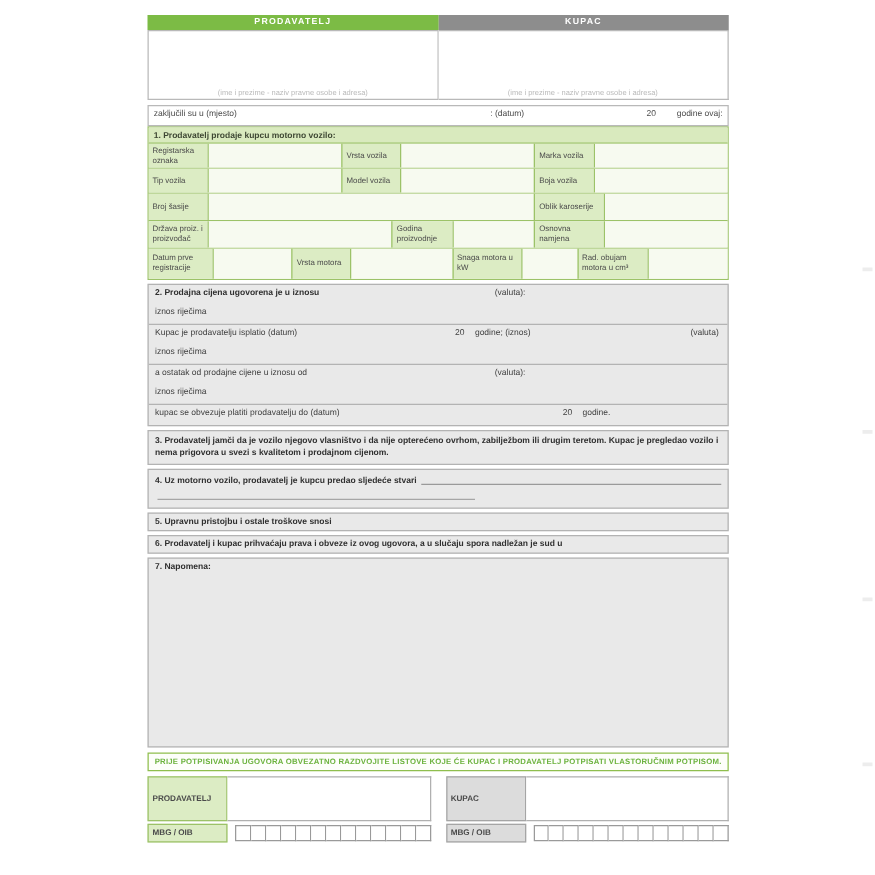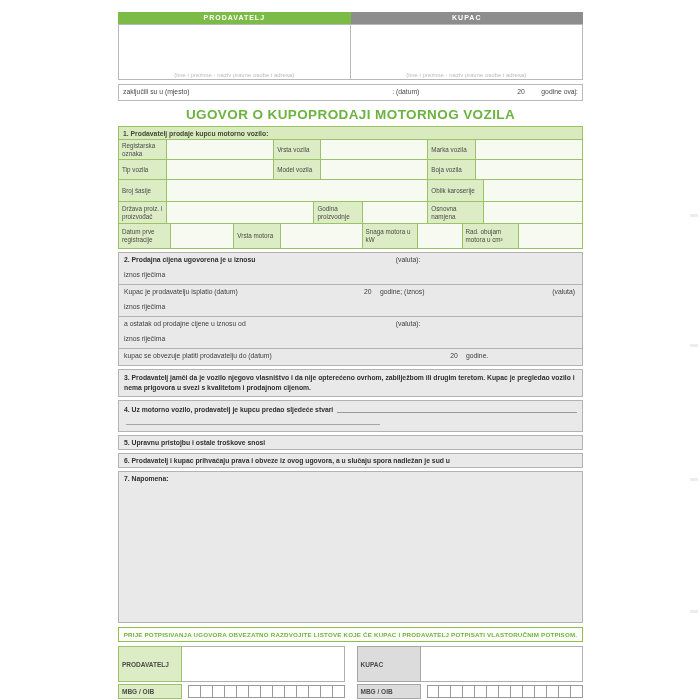--- a/index.html
+++ b/index.html
@@ -104,21 +104,20 @@
     </div>
   </div>
 
   <div class="concluded">
     <span class="c-place">zaključili su u (mjesto)</span>
     <span class="c-date">: (datum)</span>
     <span class="c-year">20</span>
     <span class="c-suffix">godine ovaj:</span>
   </div>
 
-  <div class="title">UGOVOR O KUPOPRODAJI MOTORNOG VOZILA</div>
 
   <div class="sec1">
     <div class="sec1-head">1. Prodavatelj prodaje kupcu motorno vozilo:</div>
     <div class="s1row h19">
       <div class="lbl" style="width:10.2%">Registarska oznaka</div>
       <div class="inp" style="width:23.1%"></div>
       <div class="lbl" style="width:10.2%">Vrsta vozila</div>
       <div class="inp" style="width:23.1%"></div>
       <div class="lbl" style="width:10.2%">Marka vozila</div>
       <div class="inp" style="width:23.2%"></div>

